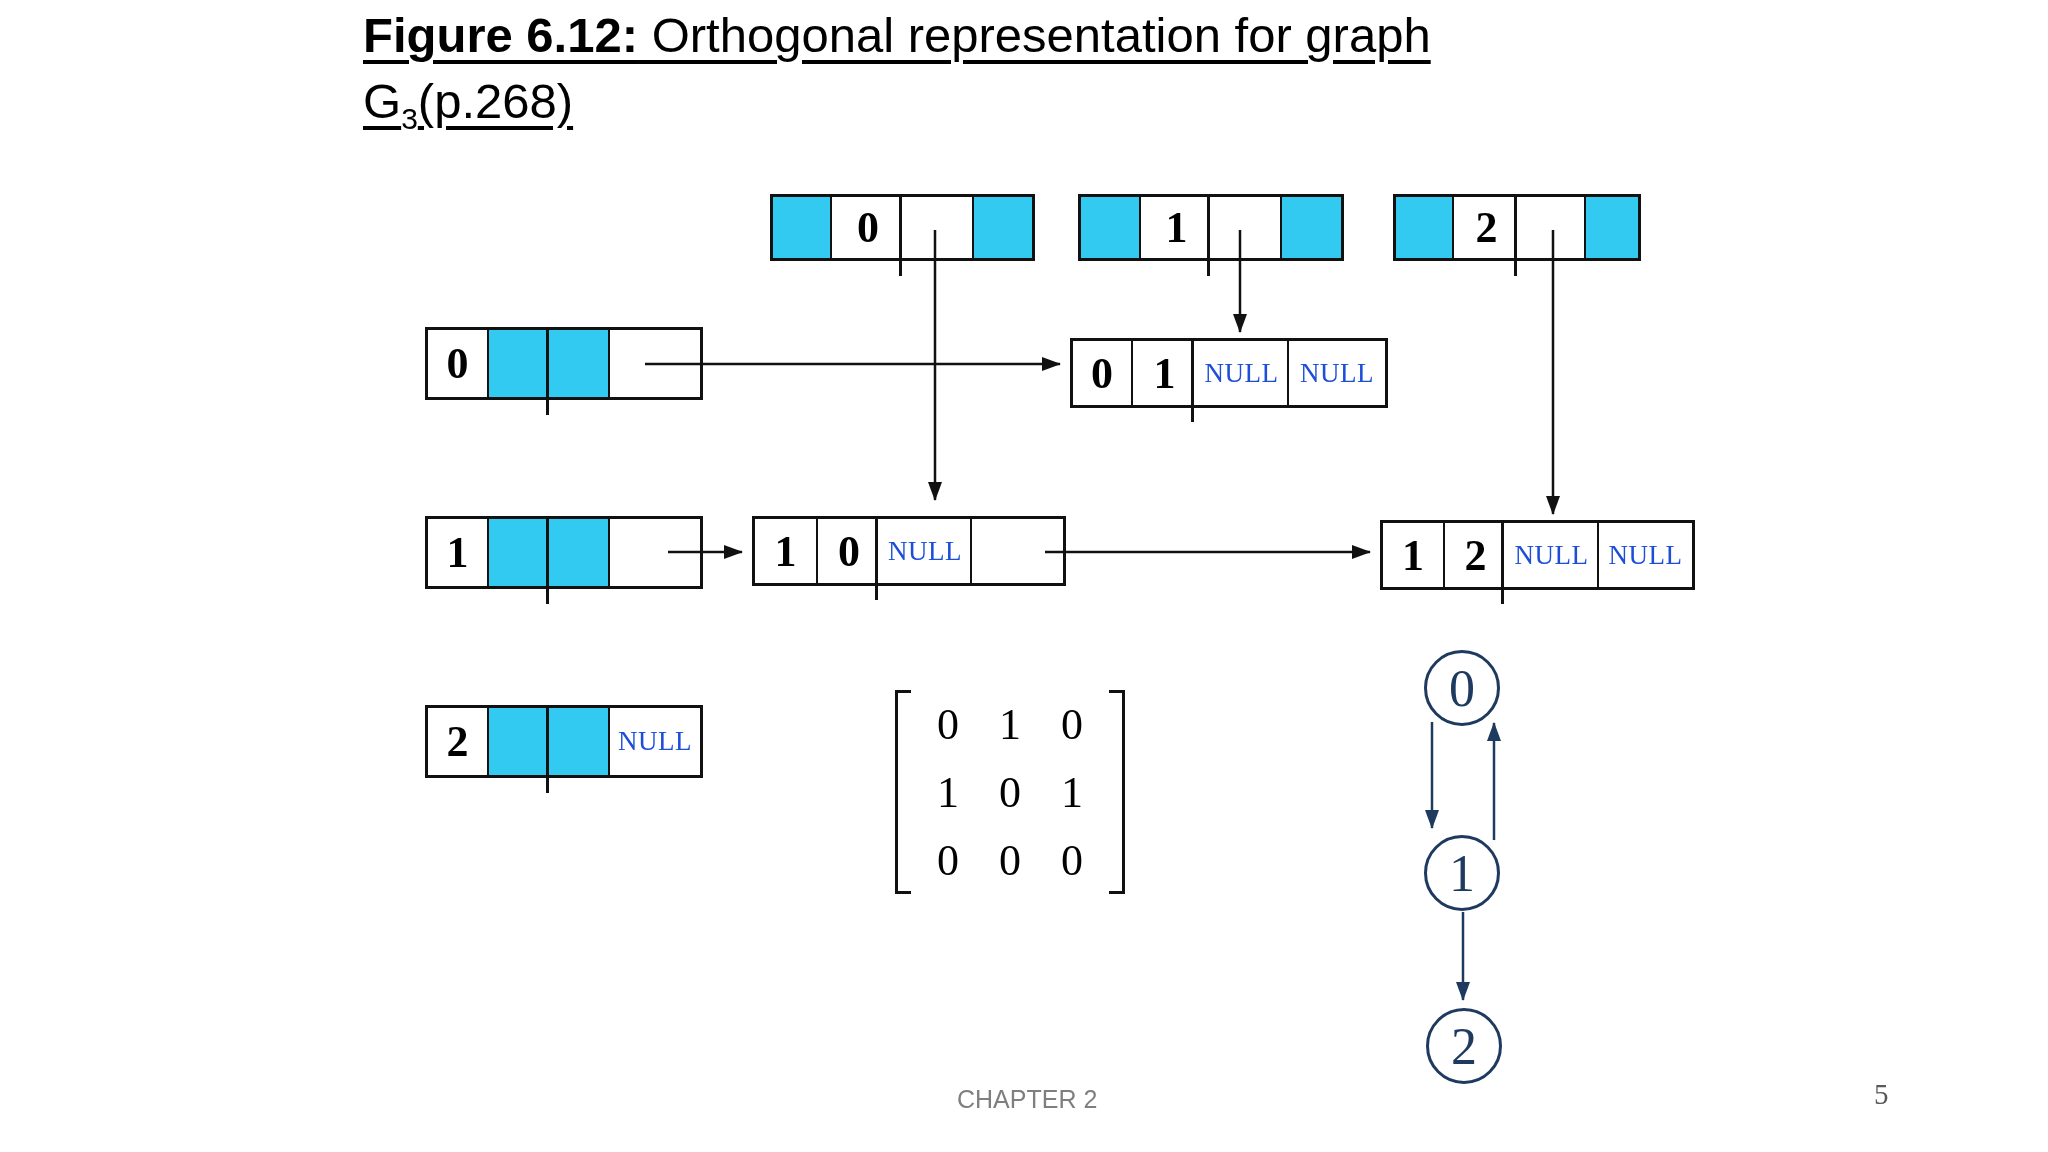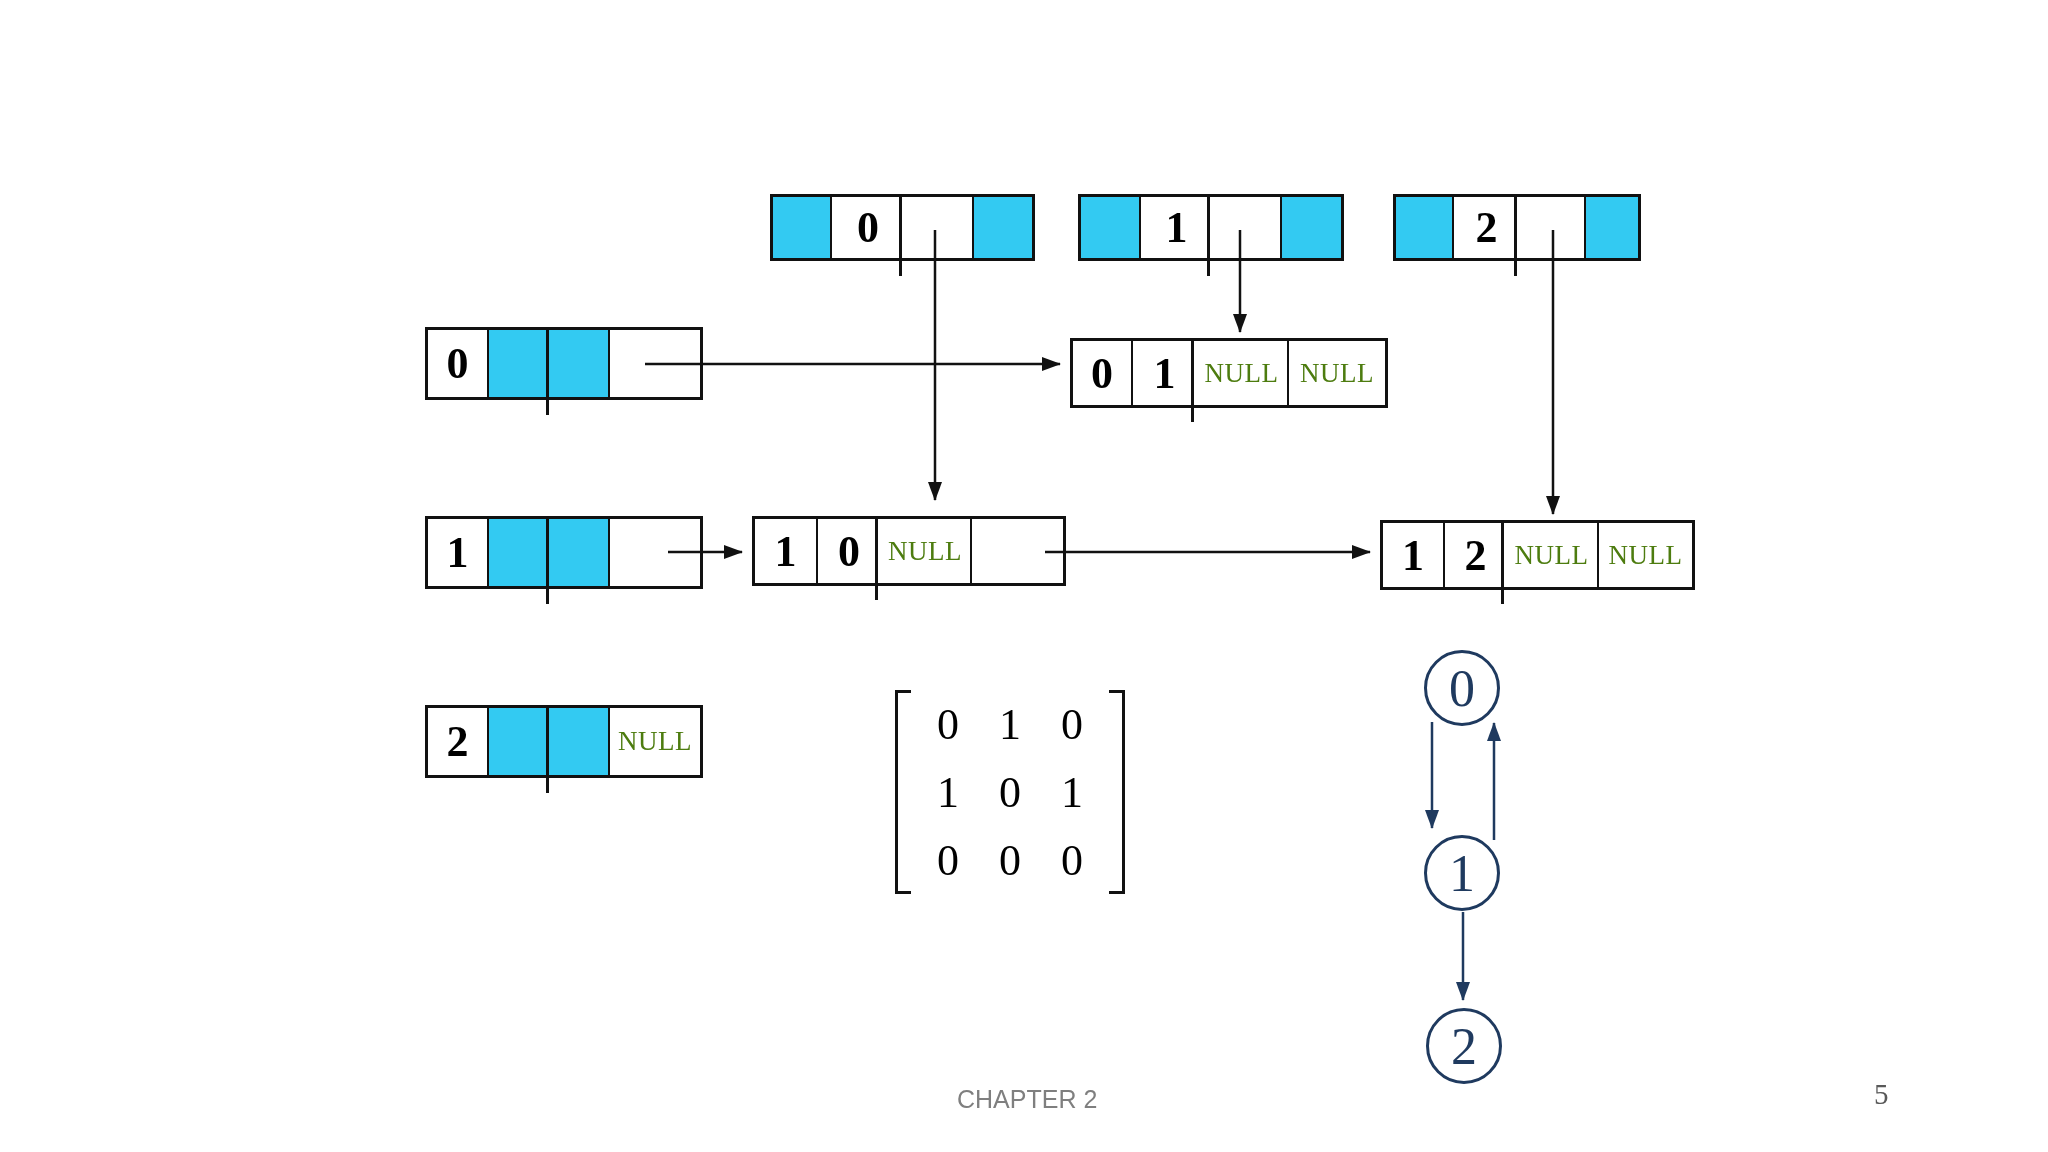--- a/index.html
+++ b/index.html
@@ -11,21 +11,21 @@
   .title .uline{text-decoration:underline;text-decoration-thickness:4px;text-underline-offset:8px;}
   .title .b{font-weight:700;}
   .title sub{font-size:30px;line-height:0;}
 
   
   .dbox{position:absolute;display:flex;box-sizing:border-box;border:3px solid #111;background:#fff;}
   .cell{box-sizing:border-box;display:flex;align-items:center;justify-content:center;height:100%;}
   .cell.bl{border-left:2px solid #111;}
   .cyan{background:#33CAF2;}
   .num{font-family:"Liberation Serif",serif;font-weight:700;font-size:44px;color:#000;}
-  .nul{font-family:"Liberation Serif",serif;font-size:27px;color:#4d7c0f;letter-spacing:.5px;}
+  .nul{font-family:"Liberation Serif",serif;font-size:27px;color:#1d4ed8;letter-spacing:.5px;}
   .vdiv{position:absolute;width:3px;background:#111;}
 
   
   .matrix{position:absolute;left:895px;top:690px;display:flex;align-items:stretch;height:204px;}
   .bracket{width:16px;box-sizing:border-box;}
   .bracket.lb{border-left:3px solid #111;border-top:3px solid #111;border-bottom:3px solid #111;}
   .bracket.rb{border-right:3px solid #111;border-top:3px solid #111;border-bottom:3px solid #111;}
   .mx{display:grid;grid-template-columns:repeat(3,62px);grid-template-rows:repeat(3,68px);
       align-items:center;justify-items:center;padding:0 6px;}
   .mx span{font-family:"Liberation Serif",serif;font-size:44px;color:#000;}
@@ -40,20 +40,24 @@
   .pagenum{position:absolute;left:1874px;top:1078px;font-size:29px;color:#595959;
            font-family:"Liberation Serif",serif;}
 
   svg.overlay{position:absolute;left:0;top:0;pointer-events:none;}
 </style>
 </head>
 <body>
 
 <div class="slide">
 
+  <div class="title">
+    <div><span class="uline"><span class="b">Figure 6.12:</span><span> Orthogonal representation for graph</span></span></div>
+    <div><span class="uline"><span>G</span><sub>3</sub><span>(p.268)</span></span></div>
+  </div>
 
   <div class="dbox" style="left:770px;top:194px;width:265px;height:67px;">
     <div class="cell cyan" style="width:57px;"></div>
     <div class="cell bl" style="width:74px;">
         <span class="num">0</span>
       </div>
     <div class="cell" style="width:68px;"></div>
     <div class="cell bl cyan" style="flex:1;"></div>
   </div>
   <div class="dbox" style="left:1078px;top:194px;width:266px;height:67px;">

